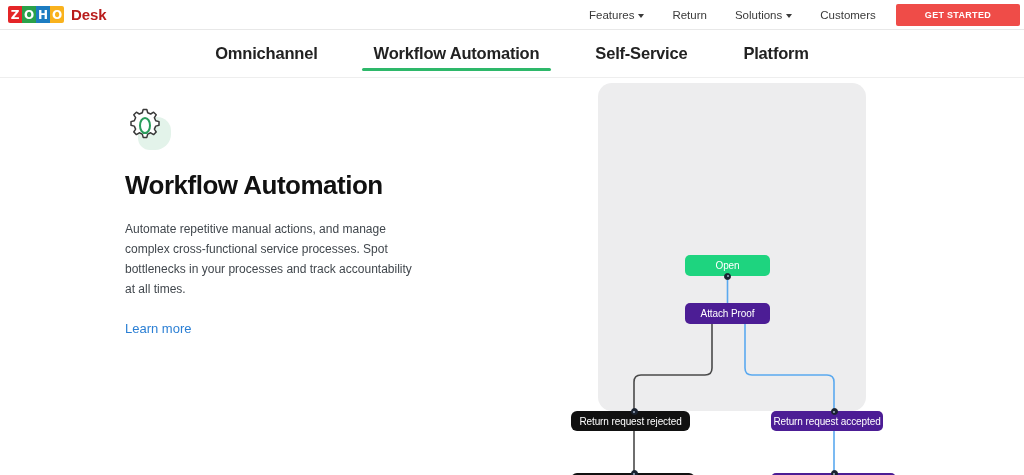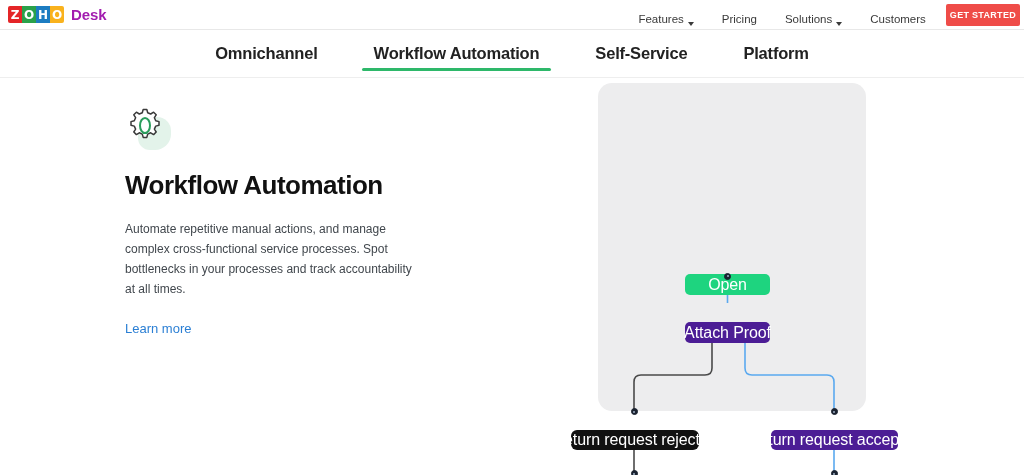--- a/index.html
+++ b/index.html
@@ -40,59 +40,59 @@
     font-family: "DejaVu Sans", sans-serif;
     line-height: 1;
   }
   .zoho-logo .sq.z { background: #e42527; border-radius: 2px 0 0 2px; }
   .zoho-logo .sq.o1 { background: #2aa14a; }
   .zoho-logo .sq.h { background: #1c7cc1; }
   .zoho-logo .sq.o2 { background: #f9b21d; border-radius: 0 2px 2px 0; }
   .brand-name {
     font-size: 15px;
     font-weight: bold;
-    color: #a21caf;
+    color: #b91c1c;
     letter-spacing: -0.1px;
   }
 
   .topnav {
     position: absolute;
     right: 0; top: 0;
     height: 29px;
     display: flex;
     align-items: center;
     gap: 0;
   }
   .topnav-item {
     font-size: 11.5px;
     color: #3a3a3a;
-    padding: 4px 14px;
+    padding: 12px 14px;
     height: 29px;
     display: flex;
-    align-items: flex-end;
+    align-items: center;
     gap: 4px;
     white-space: nowrap;
     cursor: pointer;
   }
   .caret {
     display: inline-block;
     width: 0; height: 0;
     border-left: 3.5px solid transparent;
     border-right: 3.5px solid transparent;
     border-top: 4px solid #3a3a3a;
     position: relative;
     top: 1px;
   }
   .cta {
     background: #ef4c48;
     color: #ffffff;
     font-size: 9px;
     font-weight: bold;
     letter-spacing: 0.3px;
-    padding: 0 4px;
+    padding: 0 29px;
     height: 22px;
     display: flex;
     align-items: center;
     margin-right: 4px;
     margin-left: 6px;
     border-radius: 2px;
     cursor: pointer;
     white-space: nowrap;
   }
 
@@ -192,28 +192,27 @@
     position: absolute;
     left: 0; top: 0;
     width: 1024px; height: 396px;
     pointer-events: none;
   }
   .node {
     position: absolute;
     display: flex;
     align-items: center;
     justify-content: center;
-    font-size: 16px;
+    font-size: 10px;
     color: #ffffff;
     border-radius: 5px;
     white-space: nowrap;
     cursor: pointer;
     pointer-events: auto;
     letter-spacing: -0.1px;
-    margin-top: 19px;
   }
   .node.green { background: #1ed47f; }
   .node.blue  { background: #4c1d95; }
   .node.dark  { background: #111111; border-radius: 6px; }
 
   .dot {
     position: absolute;
     width: 7px; height: 7px;
     border-radius: 50%;
     background: #1a2230;
@@ -243,21 +242,21 @@
     </span>
     <span class="brand-name">Desk</span>
   </div>
 
   <nav class="topnav">
     <div class="topnav-item">
       <span>Features</span>
       <i class="caret"></i>
     </div>
     <div class="topnav-item">
-      <span>Pricing</span>
+      <span>Return</span>
     </div>
     <div class="topnav-item">
       <span>Solutions</span>
       <i class="caret"></i>
     </div>
     <div class="topnav-item">
       <span>Customers</span>
     </div>
     <div class="cta">GET STARTED</div>
   </nav>
@@ -301,24 +300,24 @@
 
     <path d="M834 353 L834 395" stroke="#5aa9ef" stroke-width="1.6" fill="none"></path>
   </svg>
 
   <div class="diagram-layer">
     <div class="node green" style="left:685px; top:177px; width:85px; height:21px;">Open</div>
     <div class="dot" style="left:724px; top:194.5px;"></div>
 
     <div class="node blue" style="left:685px; top:225px; width:85px; height:21px;">Attach Proof</div>
 
-    <div class="node dark" style="left:571px; top:333px; width:128px; height:20px;">Return request rejected</div>
+    <div class="node dark" style="left:571px; top:333px; width:119px; height:20px;">Return request rejected</div>
     <div class="dot" style="left:630.5px; top:330px;"></div>
 
-    <div class="node blue" style="left:771px; top:333px; width:127px; height:20px;">Return request accepted</div>
+    <div class="node blue" style="left:771px; top:333px; width:112px; height:20px;">Return request accepted</div>
     <div class="dot" style="left:830.5px; top:330px;"></div>
 
     <div class="node dark" style="left:571px; top:395px; width:124px; height:20px;">Notify customer</div>
     <div class="dot" style="left:630.5px; top:392px;"></div>
 
     <div class="node blue" style="left:771px; top:395px; width:125px; height:20px;">Schedule pickup</div>
     <div class="dot" style="left:830.5px; top:392px;"></div>
   </div>
 
 </div>

